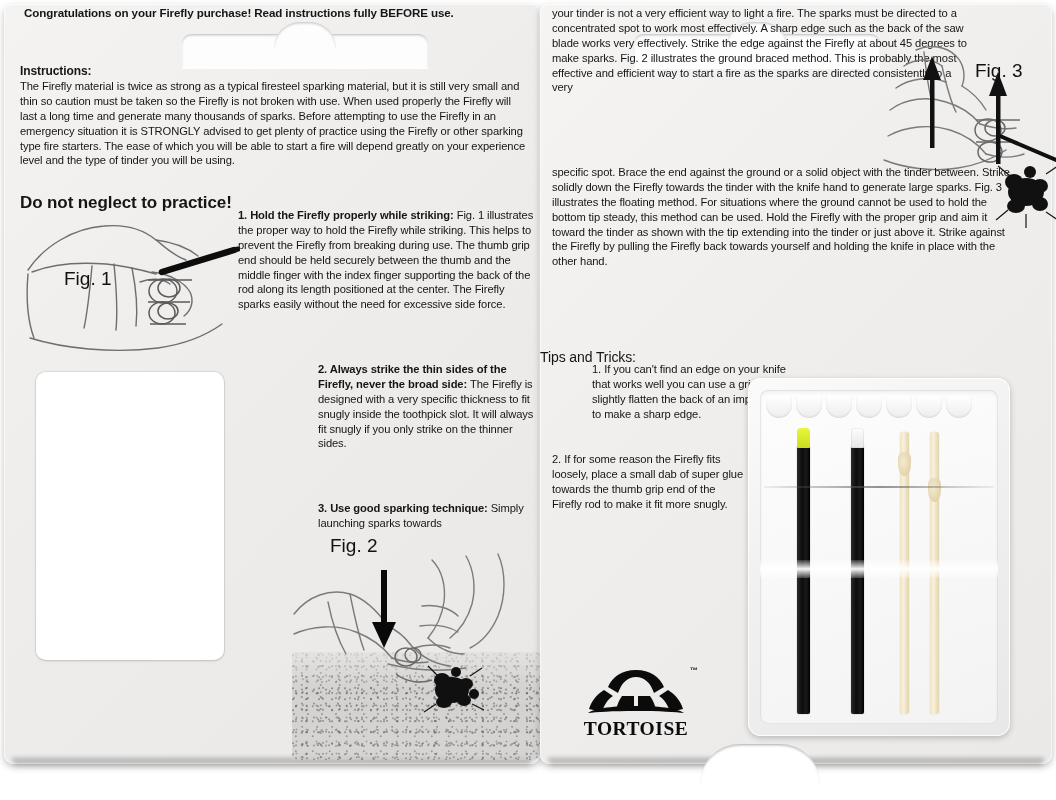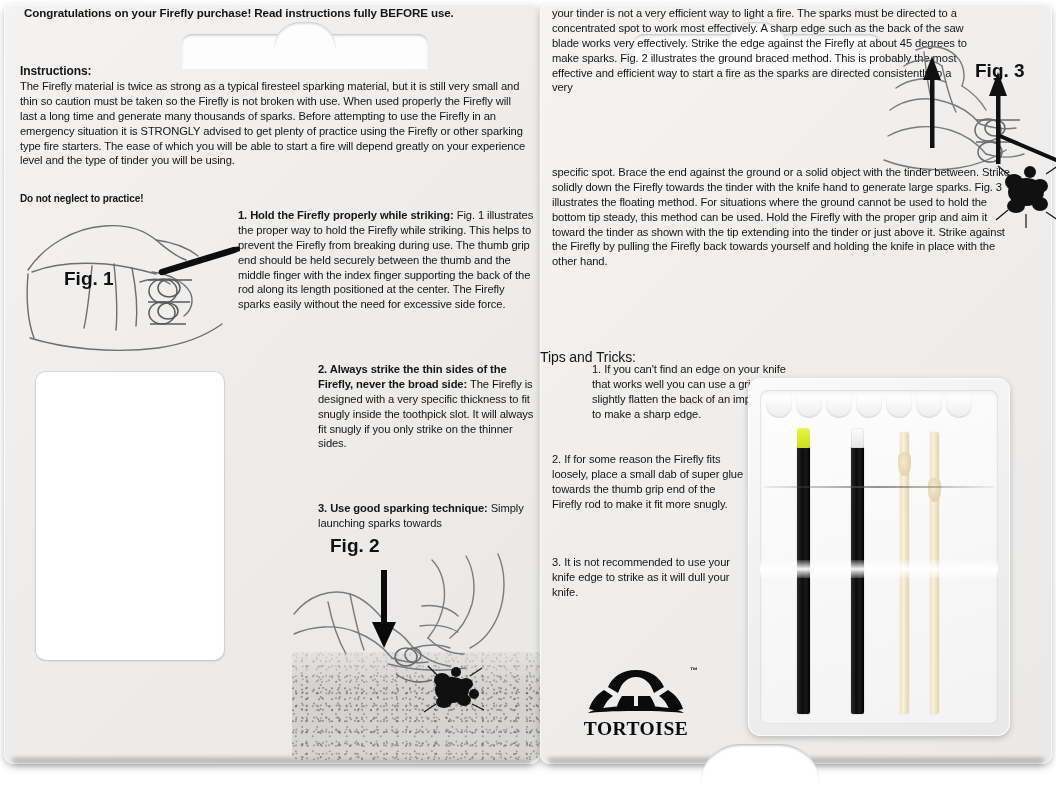--- a/index.html
+++ b/index.html
@@ -49,26 +49,26 @@
     background:#fdfdfd;border-radius:30px 30px 0 0;
     box-shadow:inset 0 2px 3px -1px rgba(0,0,0,0.26);
   }
   #hangtab-left{left:182px;top:22px;}
   #hangtab-right{left:634px;top:22px;}
 
   
   .txt{position:absolute;color:#151515;line-height:1.33;letter-spacing:-0.1px;}
   .b{font-weight:bold;}
   .body{font-size:11.2px;}
-  .figlabel{position:absolute;font-weight:bold;font-size:19px;color:#111;}
+  .figlabel{position:absolute;font-weight:normal;font-size:19px;color:#111;}
 
   #headline{left:24px;top:5px;width:510px;font-weight:bold;font-size:11.6px;}
   #instr-label{left:20px;top:64px;font-weight:bold;font-size:12px;}
   #instr-body{left:20px;top:79px;width:510px;}
-  #practice-line{left:20px;top:192px;font-weight:bold;font-size:10px;}
+  #practice-line{left:20px;top:192px;font-weight:bold;font-size:17px;}
 
   #sec1{left:238px;top:208px;width:300px;}
   #sec2{left:318px;top:362px;width:222px;}
   #sec3{left:318px;top:501px;width:222px;}
 
   #right-top{left:552px;top:6px;width:420px;}
   #right-mid{left:552px;top:165px;width:460px;}
   #tips-head{left:540px;top:348px;font-weight:normal;font-size:14px;}
   #tip1{left:552px;top:362px;width:196px;margin-left:40px;}
   #tip2{left:552px;top:452px;width:196px;}
@@ -360,21 +360,20 @@
         <path d="M118 32 L109 56 L127 56 Z"></path>
       </g>
     </svg>
   </div>
 
   <div class="txt body" id="right-mid">specific spot.  Brace the end against the ground or a solid object with the tinder between.  Strike solidly down the Firefly towards the tinder with the knife hand to generate large sparks. Fig. 3 illustrates the floating method.  For situations where the ground cannot be used to hold the bottom tip steady, this method can be used.  Hold the Firefly with the proper grip and aim it toward the tinder as shown with the tip extending into the tinder or just above it.  Strike against the Firefly by pulling the Firefly back towards yourself and holding the knife in place with the other hand.</div>
 
   <div class="txt" id="tips-head">Tips and Tricks:</div>
   <div class="txt body indent-narrow" id="tip1">1. If you can't find an edge on your knife that works well you can use a grinder to slightly flatten the back of an implement to make a sharp edge.</div>
   <div class="txt body indent-narrow" id="tip2">2. If for some reason the Firefly fits loosely, place a small dab of super glue towards the thumb grip end of the Firefly rod to make it fit more snugly.</div>
-  <div class="txt body indent-narrow" id="tip3">3. It is not recommended to use your knife edge to strike as it will dull your knife.</div>
 
   <div id="logo">
     <svg width="116" height="50" viewBox="0 0 116 50">
       <g fill="#0b0b0b">
         <path d="M58 2 C44 2 34 9 30 19 L40 25 C44 14 50 9 58 9 C66 9 72 14 76 25 L86 19 C82 9 72 2 58 2 Z"></path>
         <path d="M26 22 C18 27 13 34 11 41 L24 44 C26 37 30 31 35 28 Z"></path>
         <path d="M90 22 L81 28 C86 31 90 37 92 44 L105 41 C103 34 98 27 90 22 Z"></path>
         <path d="M44 28 C41 32 39 37 38 42 L56 43 L56 28 Z"></path>
         <path d="M60 28 L60 43 L78 42 C77 37 75 32 72 28 Z"></path>
         <path d="M10 45 C16 41 30 38 58 38 C86 38 100 41 106 45 C98 44 82 43 58 43 C34 43 18 44 10 45 Z"></path>

